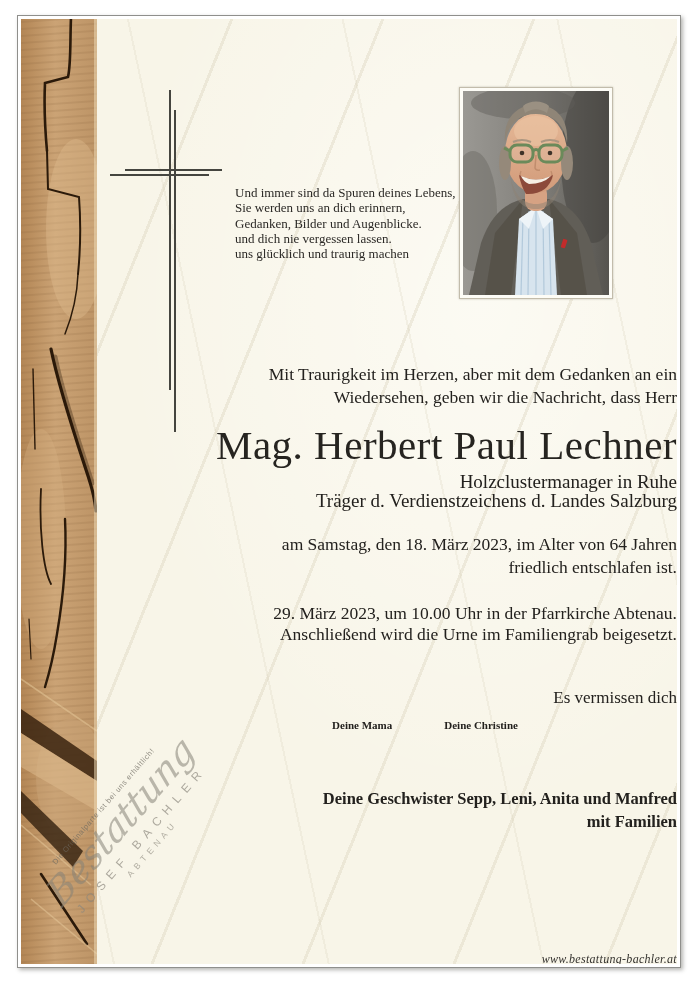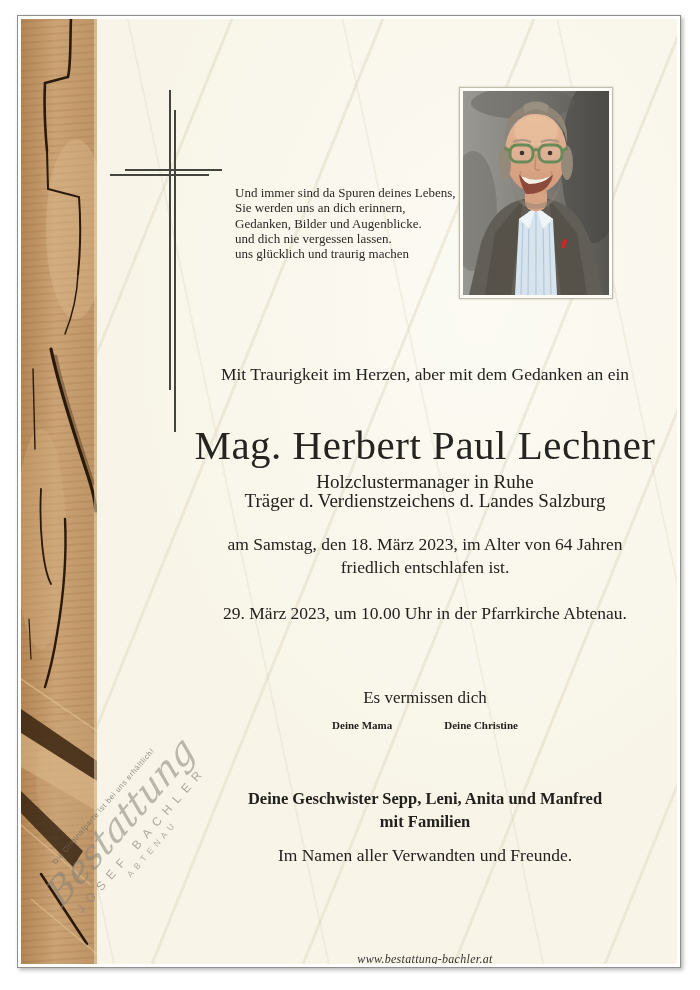--- a/index.html
+++ b/index.html
@@ -28,21 +28,21 @@
   .cl-h2{left:89px;top:155px;width:99px;height:2px;}
   
   .poem{position:absolute;left:214px;top:166px;width:235px;
         font-size:13px;line-height:15.3px;text-align:left;color:#2b2926;}
   
   .photo-frame{position:absolute;left:438px;top:68px;width:146px;height:204px;
         background:#fdfcf6;border:1px solid #c2bcab;padding:3px;
         box-shadow:0 0 2px rgba(120,115,100,0.4);}
   .photo-frame svg{display:block;width:146px;height:204px;}
   
-  .main-col{position:absolute;left:152px;top:0;width:504px;height:945px;text-align:center;}
+  .main-col{position:absolute;left:152px;top:0;width:504px;height:945px;text-align:right;}
   .main-col > div{position:absolute;left:0;right:0;}
   .intro{top:344px;font-size:17.5px;line-height:22.5px;}
   .name{top:403px;font-size:41px;line-height:46px;letter-spacing:0.5px;color:#262420;}
   .subtitle{top:453px;font-size:19px;line-height:19px;font-weight:normal;}
   .death{top:514px;font-size:17.5px;line-height:23px;}
   .service{top:563px;font-size:17.5px;line-height:21px;}
   .vermissen{top:669px;font-size:17px;}
   .mourner-row{top:700px;font-size:11px;font-weight:bold;display:flex;justify-content:center;gap:52px;}
   .geschwister{top:768px;font-size:16.5px;font-weight:bold;line-height:23px;}
   .closing{top:826px;font-size:17.5px;}
@@ -176,44 +176,45 @@
           <path d="M58,85 Q73,92 88,85 Q80,93 66,93 Q60,90 58,85 Z" fill="#f5efe4"></path>
           <path d="M47,80 C49,103 60,113 73,113 C86,113 97,103 99,80 C97,108 88,118 73,118 C58,118 49,108 47,80 Z" fill="#8d8173" opacity="0.5"></path>
 
           <rect x="99" y="148" width="4.5" height="9" rx="1" fill="#c22b2b" transform="rotate(18 101 152)"></rect>
         </svg>
       </div>
 
       <div class="main-col">
         <div class="intro">
           <span>Mit Traurigkeit im Herzen, aber mit dem Gedanken an ein</span><br>
+          <span>Wiedersehen, geben wir die Nachricht, dass Herr</span>
         </div>
         <div class="name">Mag. Herbert Paul Lechner</div>
         <div class="subtitle">
           <span>Holzclustermanager in Ruhe</span><br>
           <span>Träger d. Verdienstzeichens d. Landes Salzburg</span>
         </div>
         <div class="death">
           <span>am Samstag, den 18. März 2023, im Alter von 64 Jahren</span><br>
           <span>friedlich entschlafen ist.</span>
         </div>
         <div class="service">
           <br>
           <span>29. März 2023, um 10.00 Uhr in der Pfarrkirche Abtenau.</span><br>
+          <span>Anschließend wird die Urne im Familiengrab beigesetzt.</span>
         </div>
         <div class="vermissen">Es vermissen dich</div>
         <div class="mourner-row">
           <span>Deine Mama</span>
           <span>Deine Christine</span>
         </div>
         <div class="geschwister">
           <span>Deine Geschwister Sepp, Leni, Anita und Manfred</span><br>
           <span>mit Familien</span>
         </div>
-        <div class="closing">Im Namen aller Verwandten und Freunde.</div>
         <div class="url">www.bestattung-bachler.at</div>
       </div>
 
       <div class="watermark">
         <div class="wm-note">Die Originalparte ist bei uns erhältlich!</div>
         <div class="wm-brand">Bestattung</div>
         <div class="wm-name">JOSEF BACHLER</div>
         <div class="wm-place">ABTENAU</div>
       </div>
 

